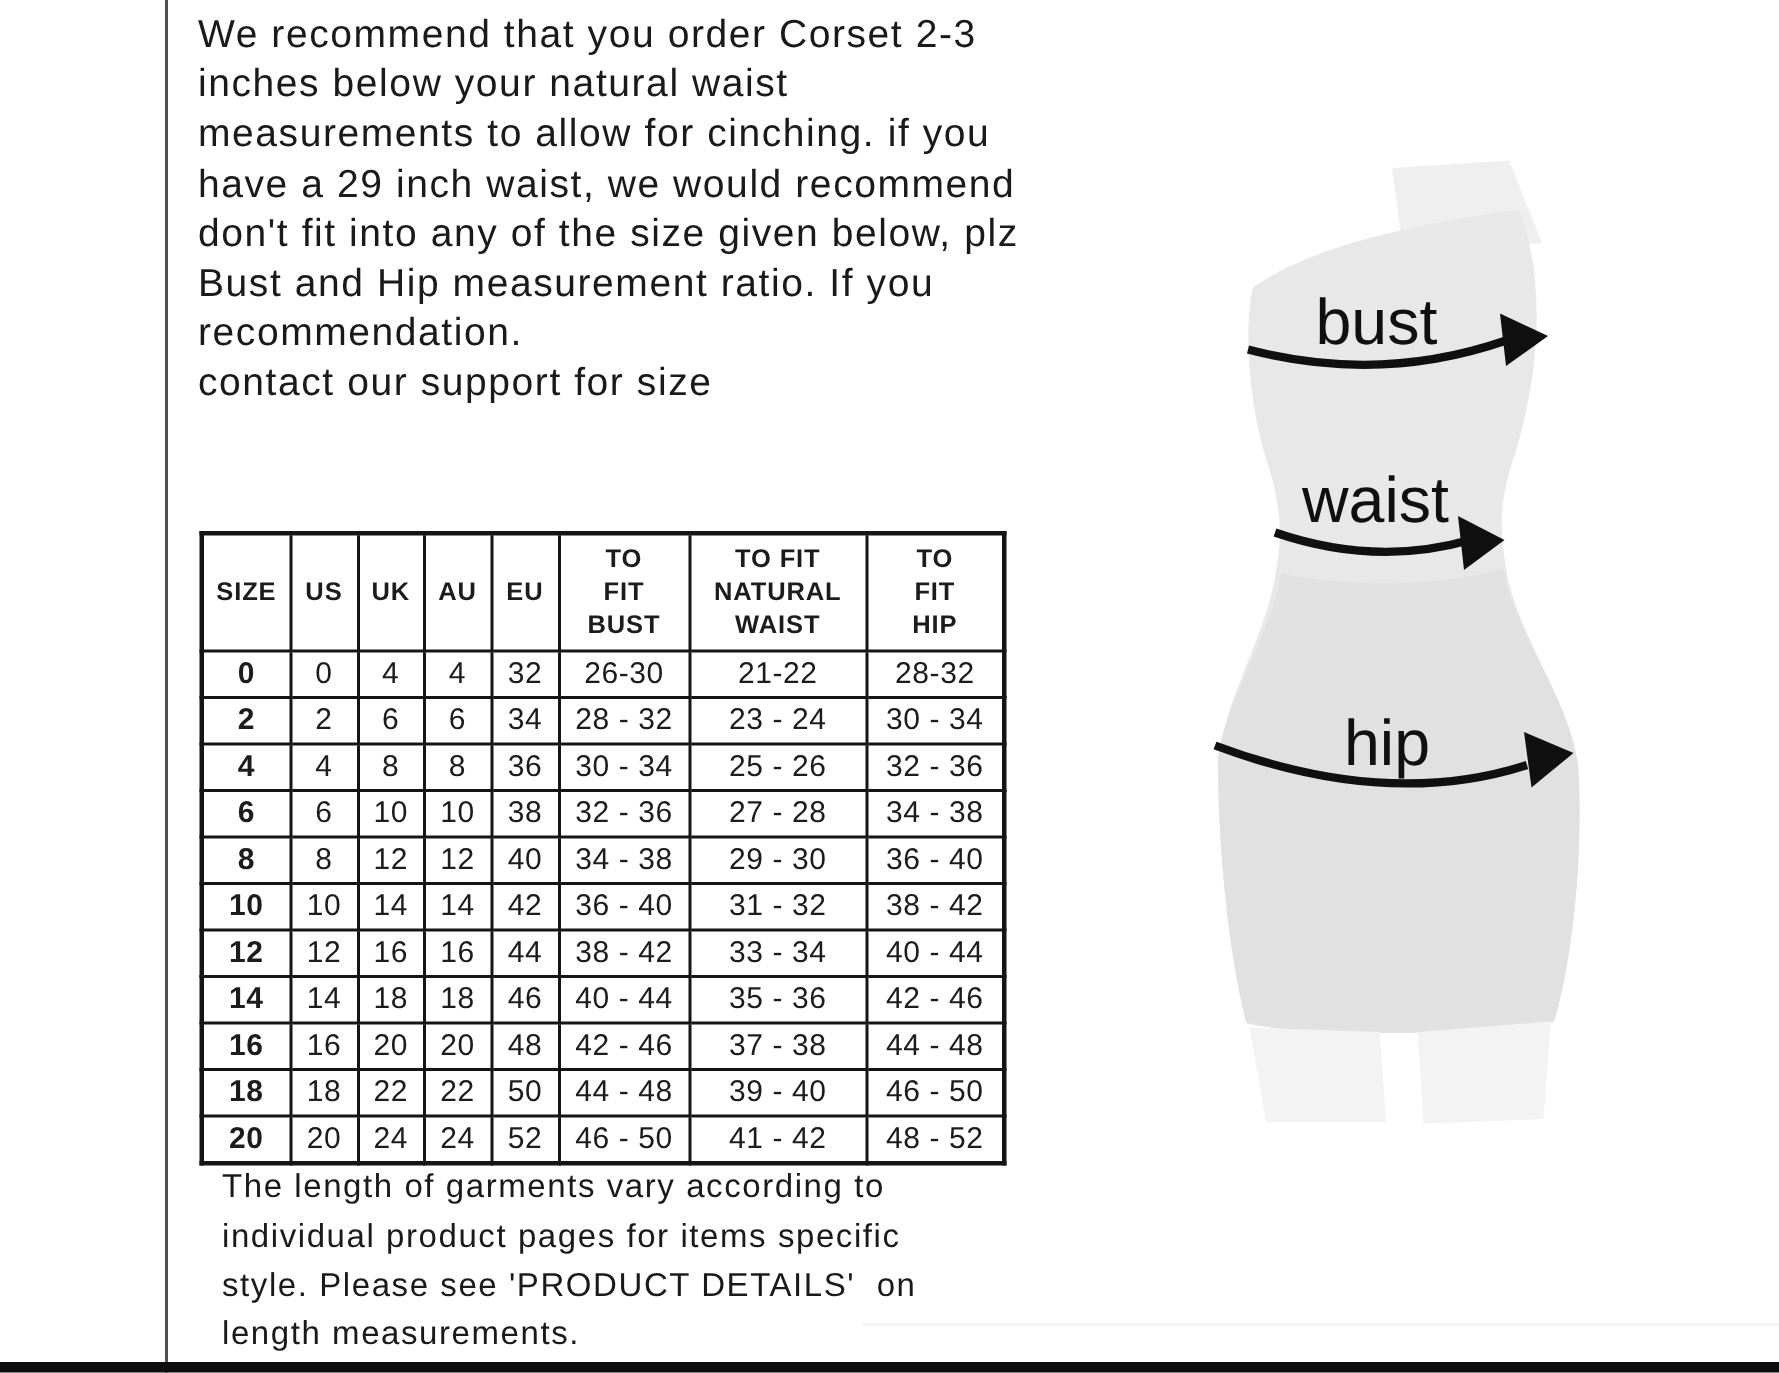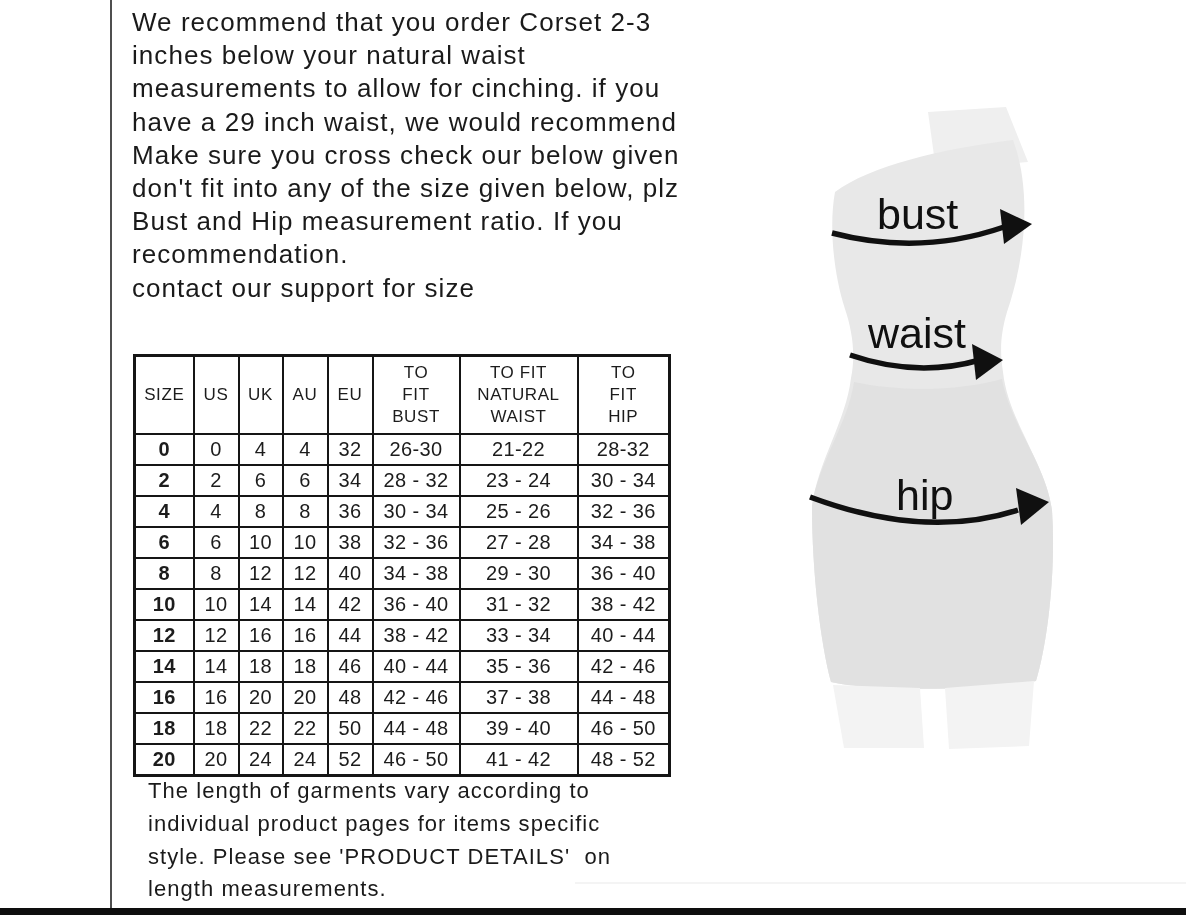--- a/index.html
+++ b/index.html
@@ -34,21 +34,21 @@
     position:absolute; left:133px; top:354px;
     border-collapse:collapse; table-layout:fixed;
     border:3px solid #151515;
   }
   table.size-chart th, table.size-chart td {
     border:2.5px solid #151515;
     text-align:center; vertical-align:middle;
     color:#1c1c1c;
   }
   table.size-chart th {
-    font-size:17px; font-weight:normal; letter-spacing:0.6px;
+    font-size:17px; font-weight:bold; letter-spacing:0.6px;
     white-space:pre-line; line-height:1.3; padding:5px 1px;
   }
   table.size-chart td {
     font-size:20px; letter-spacing:0.4px;
     height:29px; padding:0; line-height:27px;
   }
   table.size-chart td.col-size { font-weight:bold; }
   svg text {
     font-family:"Liberation Sans", sans-serif;
   }
@@ -56,21 +56,20 @@
 </head>
 <body>
 
 <div class="vline"></div>
 
 <div class="intro">
   <div class="line">We recommend that you order Corset 2-3</div>
   <div class="line">inches below your natural waist</div>
   <div class="line">measurements to allow for cinching. if you</div>
   <div class="line">have a 29 inch waist, we would recommend</div>
-  <div class="line">Make sure you cross check our below given</div>
   <div class="line">don't fit into any of the size given below, plz</div>
   <div class="line">Bust and Hip measurement ratio. If you</div>
   <div class="line">recommendation.</div>
   <div class="line">contact our support for size</div>
 </div>
 
 <table class="size-chart">
   <colgroup>
       <col style="width: 59px;">
       <col style="width: 45px;">

